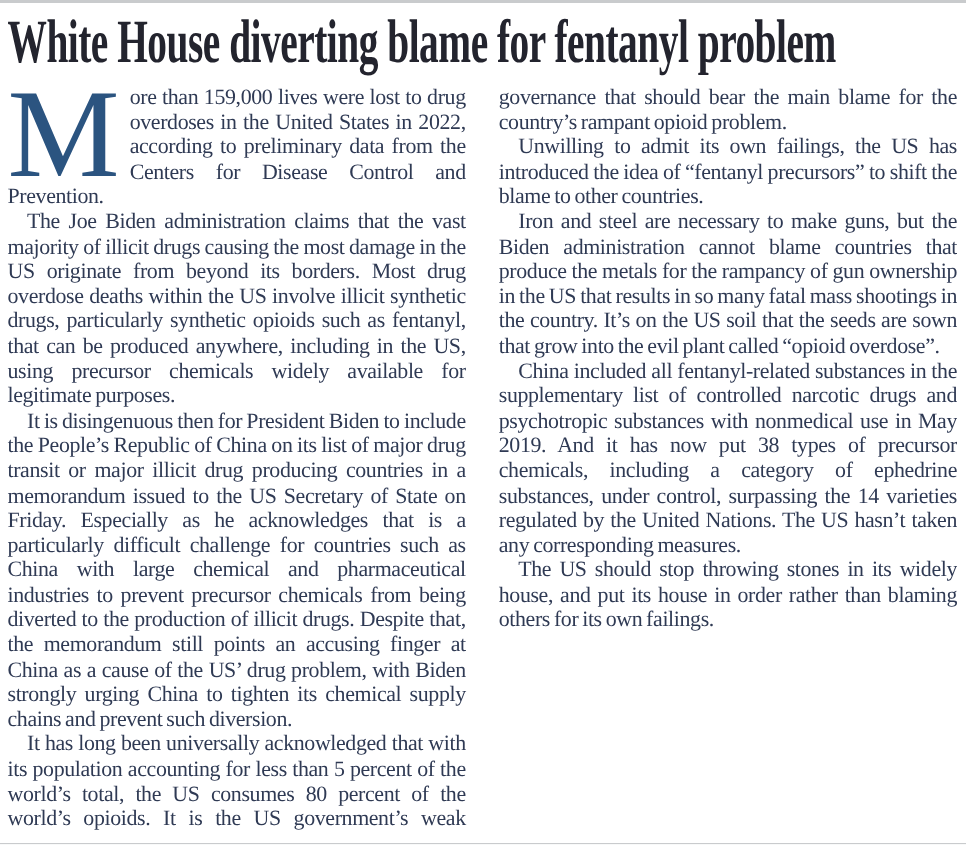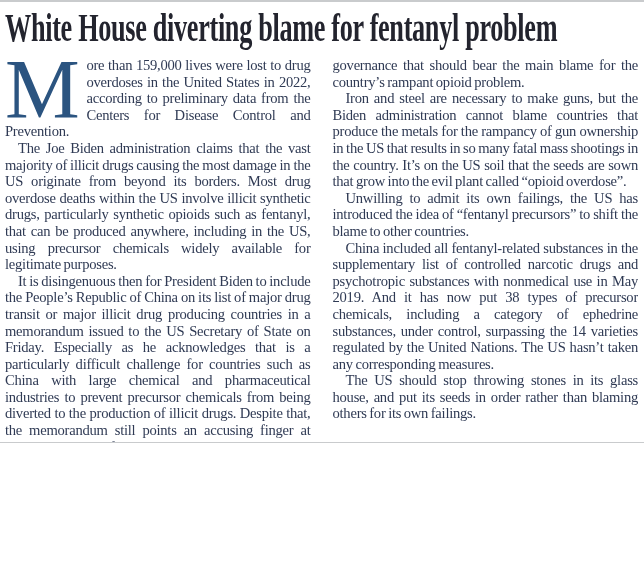--- a/index.html
+++ b/index.html
@@ -3,21 +3,21 @@
 <meta charset="utf-8">
 <style>
   html, body {
     margin: 0;
     padding: 0;
     background: #ffffff;
   }
   .page {
     position: relative;
     width: 644px;
-    height: 443px;
+    height: 563px;
     background: var(--color-background, #ffffff);
     overflow: hidden;
     font-family: "Liberation Serif", "DejaVu Serif", serif;
   }
   .top-rule {
     position: absolute;
     top: 0; left: 0; right: 0;
     height: 2px;
     background: var(--color-hairline, #c9cbcd);
   }
@@ -80,20 +80,20 @@
 <div class="page">
   <div class="top-rule"></div>
 
   <h1 class="headline">White House diverting blame for fentanyl problem</h1>
 
   <div class="columns">
     <p class="lead"><span class="drop-cap">M</span><span>ore than 159,000 lives were lost to drug overdoses in the United States in 2022, according to preliminary data from the Centers for Disease Control and Prevention.</span></p>
     <p>The Joe Biden administration claims that the vast majority of illicit drugs causing the most damage in the US originate from beyond its borders. Most drug overdose deaths within the US involve illicit synthetic drugs, particularly synthetic opioids such as fentanyl, that can be produced anywhere, including in the US, using precursor chemicals widely available for legitimate purposes.</p>
     <p>It is disingenuous then for President Biden to include the People’s Republic of China on its list of major drug transit or major illicit drug producing countries in a memorandum issued to the US Secretary of State on Friday. Especially as he acknowledges that is a particularly difficult challenge for countries such as China with large chemical and pharmaceutical industries to prevent precursor chemicals from being diverted to the production of illicit drugs. Despite that, the memorandum still points an accusing finger at China as a cause of the US’ drug problem, with Biden strongly urging China to tighten its chemical supply chains and prevent such diversion.</p>
     <p>It has long been universally acknowledged that with its population accounting for less than 5 percent of the world’s total, the US consumes 80 percent of the world’s opioids. It is the US government’s weak governance that should bear the main blame for the country’s rampant opioid problem.</p>
+    <p>Unwilling to admit its own failings, the US has introduced the idea of “fentanyl precursors” to shift the blame to other countries.</p>
     <p>Iron and steel are necessary to make guns, but the Biden administration cannot blame countries that produce the metals for the rampancy of gun ownership in the US that results in so many fatal mass shootings in the country. It’s on the US soil that the seeds are sown that grow into the evil plant called “opioid overdose”.</p>
-    <p>Unwilling to admit its own failings, the US has introduced the idea of “fentanyl precursors” to shift the blame to other countries.</p>
     <p>China included all fentanyl-related substances in the supplementary list of controlled narcotic drugs and psychotropic substances with nonmedical use in May 2019. And it has now put 38 types of precursor chemicals, including a category of ephedrine substances, under control, surpassing the 14 varieties regulated by the United Nations. The US hasn’t taken any corresponding measures.</p>
-    <p>The US should stop throwing stones in its glass house, and put its seeds in order rather than blaming others for its own failings.</p>
+    <p>The US should stop throwing stones in its widely house, and put its house in order rather than blaming others for its own failings.</p>
   </div>
 
   <div class="bottom-rule"></div>
 </div>
 
 </body></html>

